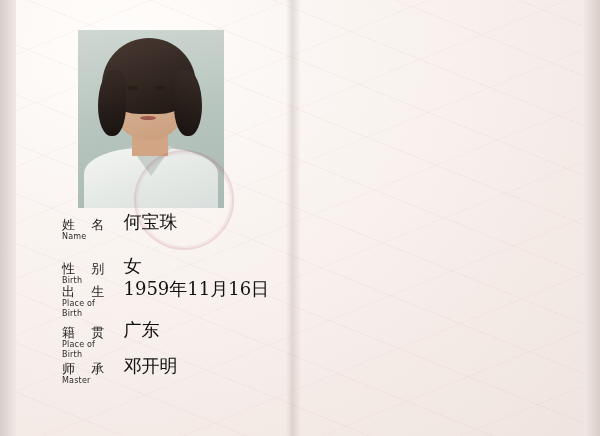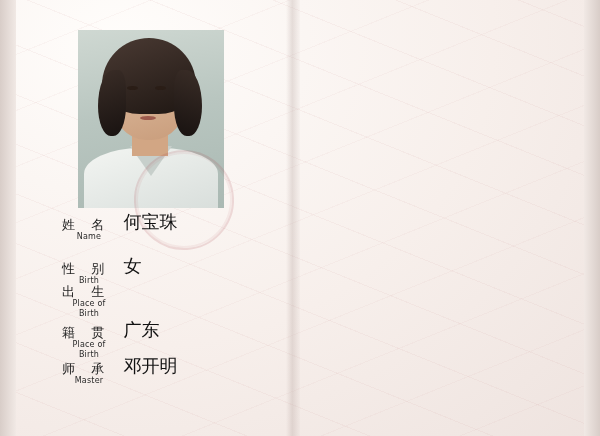--- a/index.html
+++ b/index.html
@@ -89,21 +89,21 @@
     box-shadow:inset 0 0 0 2px rgba(170,70,80,.14);
     transform:rotate(-8deg);
     opacity:.55;
     pointer-events:none;
   }
 
   
   .field{position:absolute;left:46px;width:228px;font-size:11px;color:#1d1d1d;}
   .f-label{display:inline-block;width:54px;vertical-align:top;margin-top:6px;}
   .f-cn{font-size:13px;letter-spacing:6px;display:block;line-height:14px;}
-  .f-en{font-size:8px;color:#2a2a2a;display:block;line-height:10px;letter-spacing:.2px;text-align:center;}
+  .f-en{font-size:8px;color:#2a2a2a;display:block;line-height:10px;letter-spacing:.2px;}
   .f-val{
     display:inline-block;font-size:18px;color:#111;vertical-align:top;
     padding-left:4px;line-height:20px;
   }
   .f-val.handwrite{font-family:"DejaVu Serif","Liberation Serif",serif;}
 </style>
 </head>
 <body>
 
 <div id="card">
@@ -142,20 +142,21 @@
         <span class="f-en">Birth</span>
       </span>
       <span class="f-val handwrite">女</span>
     </div>
 
     <div class="field" style="top:279px;">
       <span class="f-label">
         <span class="f-cn">出  生</span>
         <span class="f-en">Place of Birth</span>
       </span>
+      <span class="f-val handwrite">1959年11月16日</span>
     </div>
 
     <div class="field" style="top:320px;">
       <span class="f-label">
         <span class="f-cn">籍  贯</span>
         <span class="f-en">Place of Birth</span>
       </span>
       <span class="f-val handwrite">广东</span>
     </div>
 

